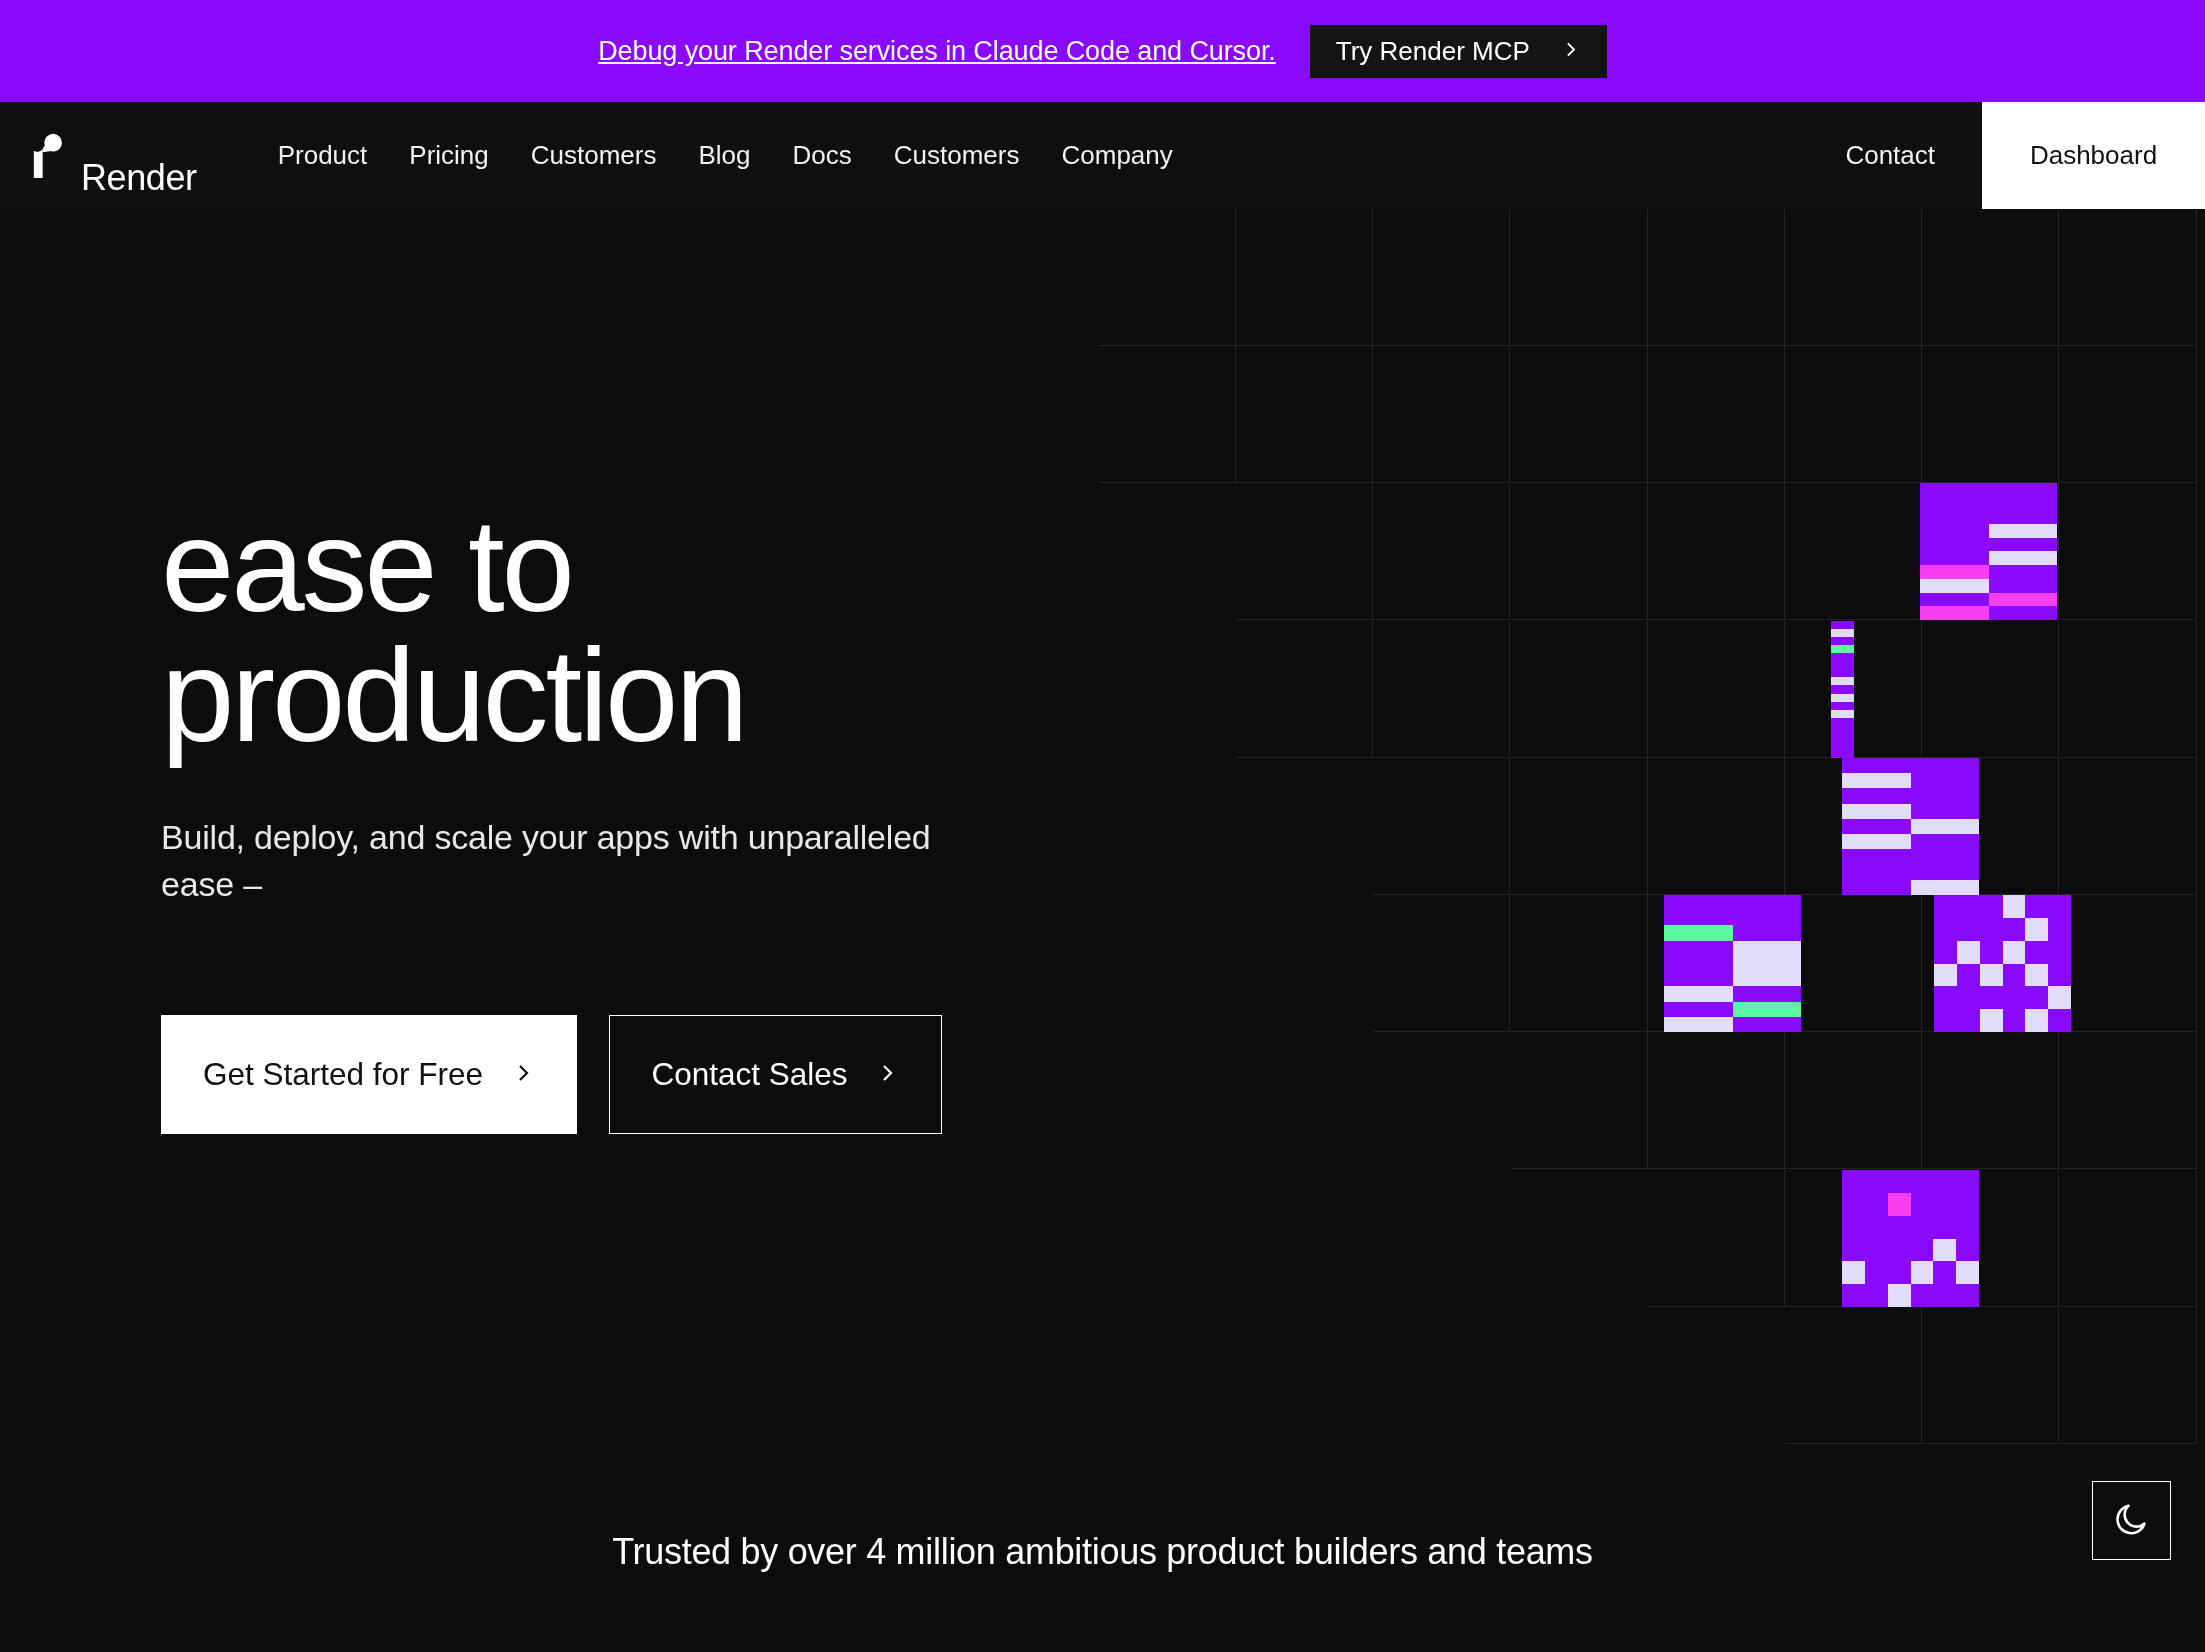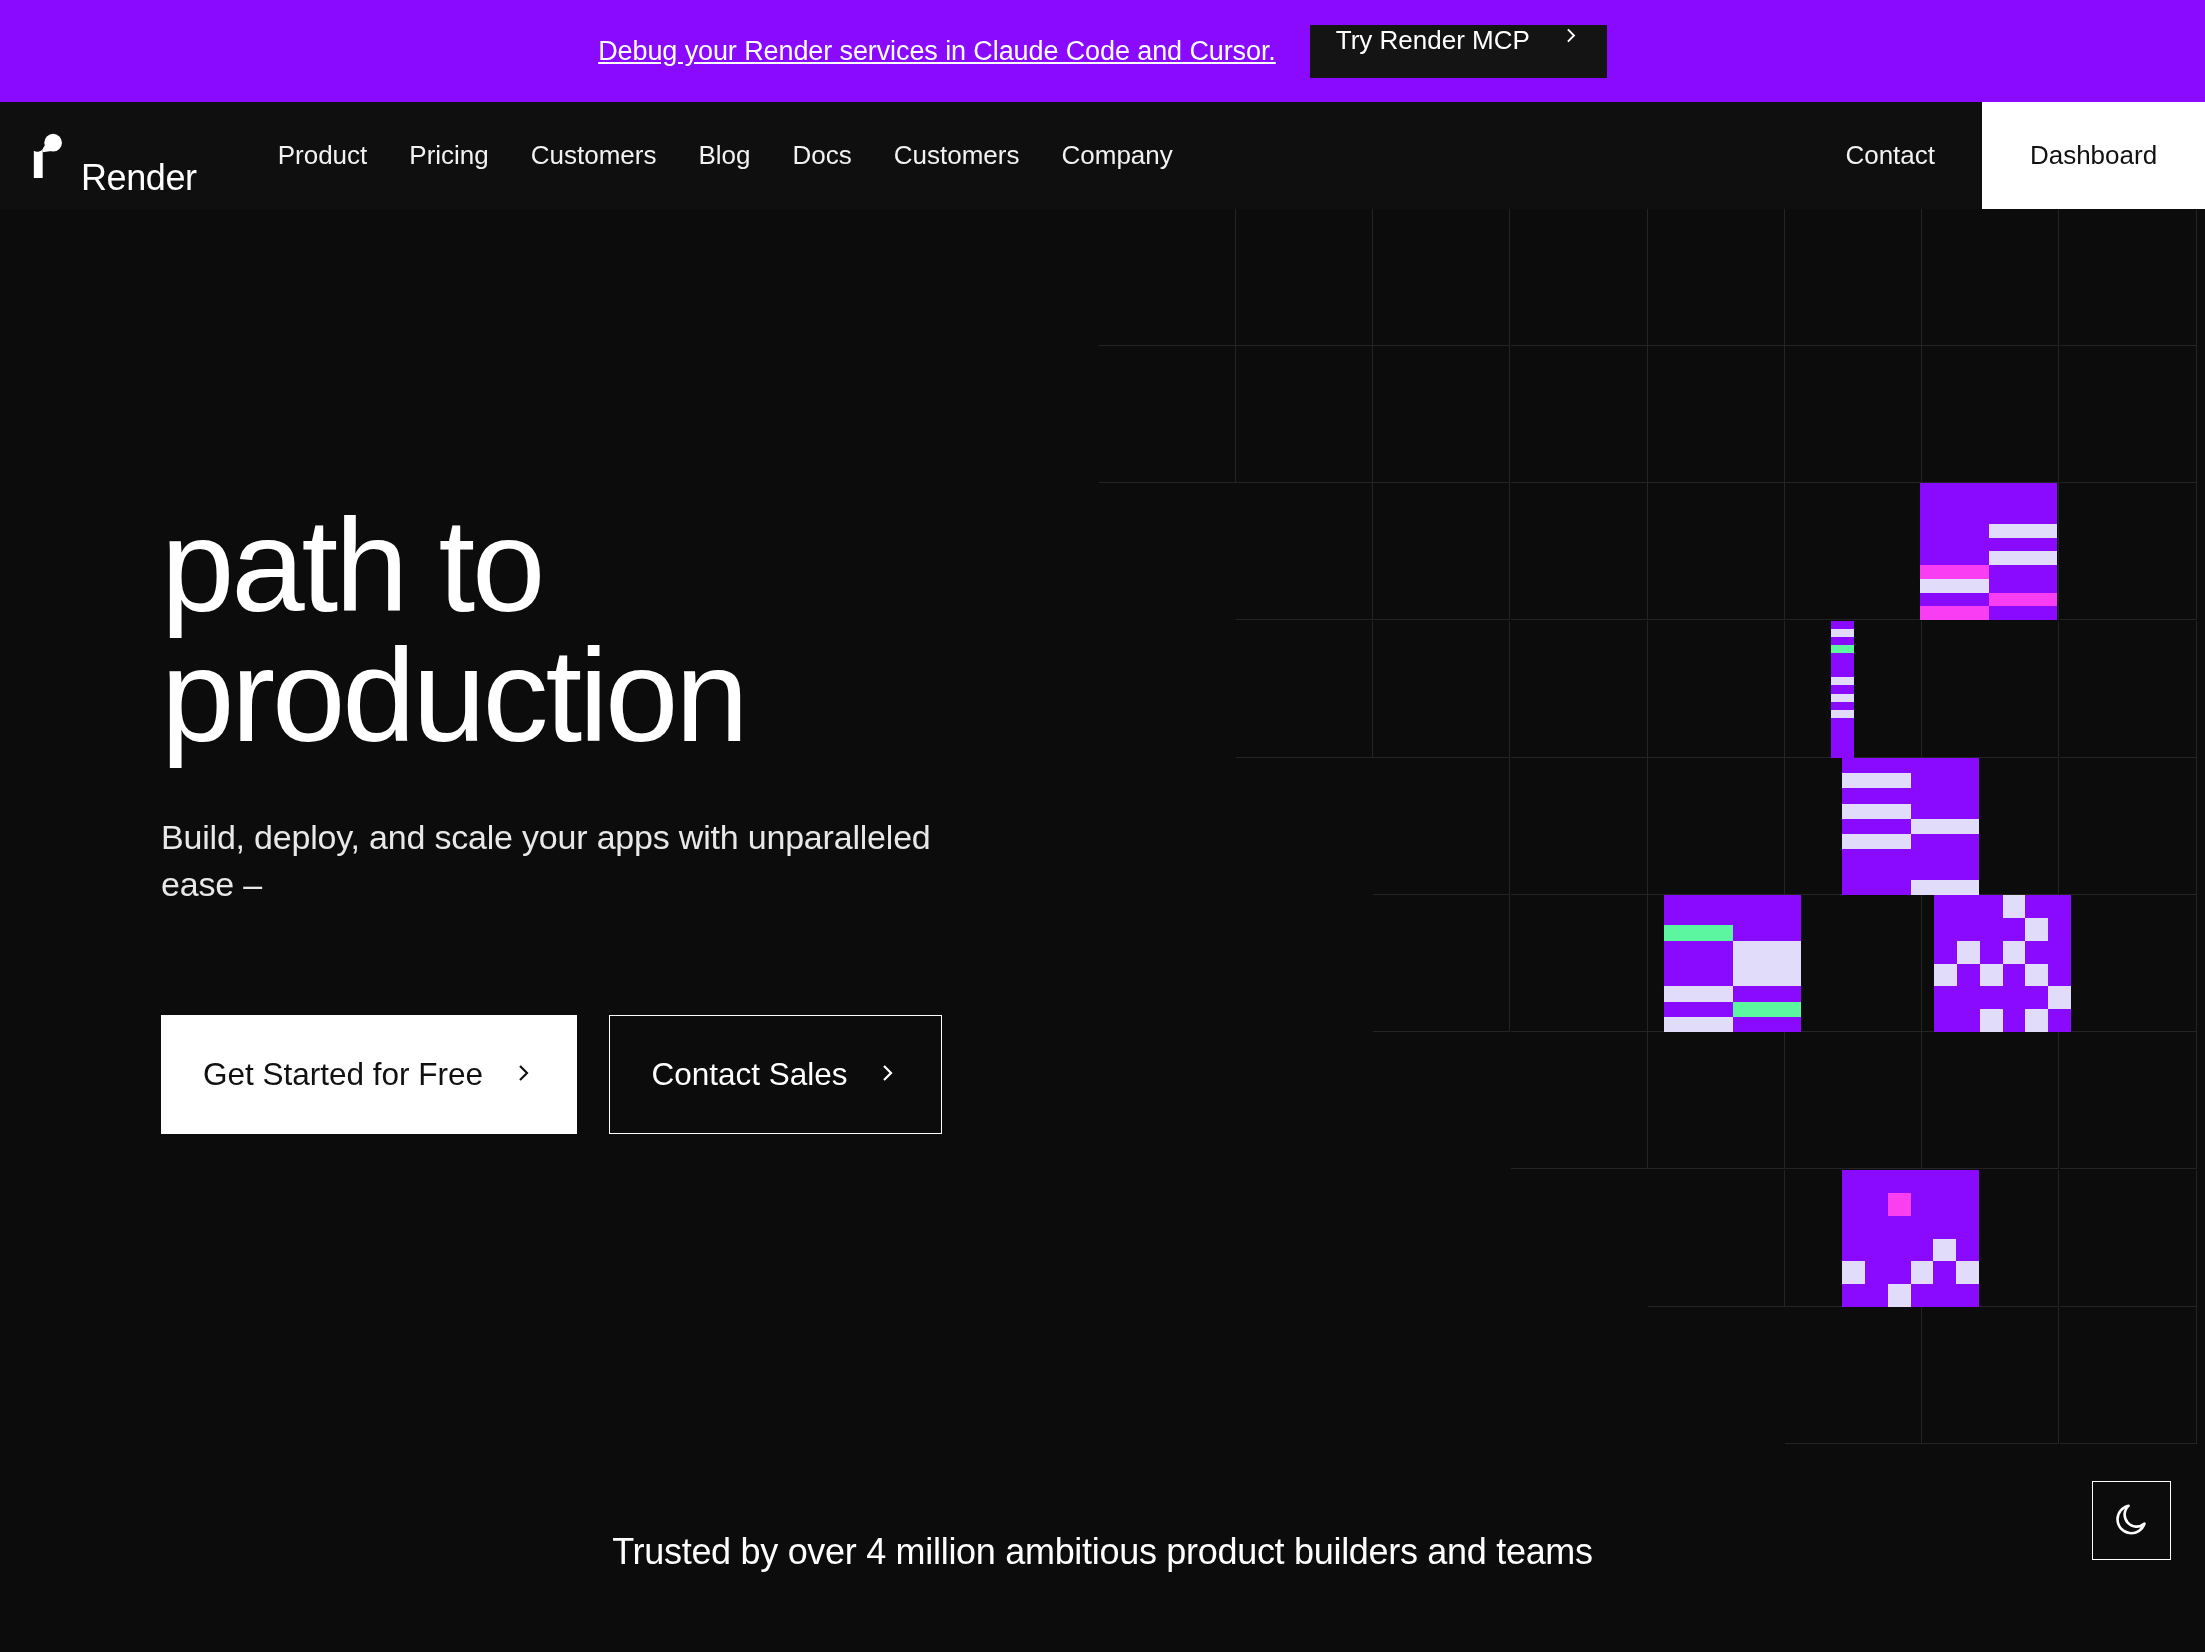--- a/index.html
+++ b/index.html
@@ -15,21 +15,21 @@
     position:absolute; left:0; top:0; width:2205px; height:102px;
     background:#8a0aff;
     display:flex; align-items:center; justify-content:center; gap:34px;
   }
   .banner-text{
     color:#ffffff; font-size:27px; font-weight:400; letter-spacing:-0.1px;text-decoration:underline;
   }
   .banner-btn{
     background:#141414; color:#ffffff; border:none;
     height:53px; padding:0 26px;
-    display:flex; gap:30px;
+    display:flex; align-items:center; gap:30px;
     font-family:"Liberation Sans", sans-serif;
     font-size:26px; cursor:pointer;
   }
   .chev{ display:inline-block; line-height:1; font-size:24px; }
 
   
   .nav{
     position:absolute; left:0; top:102px; width:2205px; height:107px;
     background:#0f0f0f;
     display:flex; align-items:center;
@@ -373,21 +373,21 @@
         <div class="px" style="background: rgb(226, 220, 251);"></div>
         <div class="px" style="background: rgb(138, 10, 255);"></div>
         <div class="px" style="background: rgb(138, 10, 255);"></div>
         <div class="px" style="background: rgb(138, 10, 255);"></div>
       </div>
     </div>
 
   <div class="hero-copy">
     <h1 class="headline">
       <br>
-      <span>path to</span><br>
+      <span>ease to</span><br>
       <span>production</span>
     </h1>
     <p class="subhead">
       <span>Build, deploy, and scale your apps with unparalleled ease –</span><br>
     </p>
     <div class="cta-row">
       <button class="btn btn-primary">
         <span>Get Started for Free</span>
         <span>
           <svg width="24" height="24" viewBox="0 0 24 24" fill="none" stroke="#111" stroke-width="2.2">

